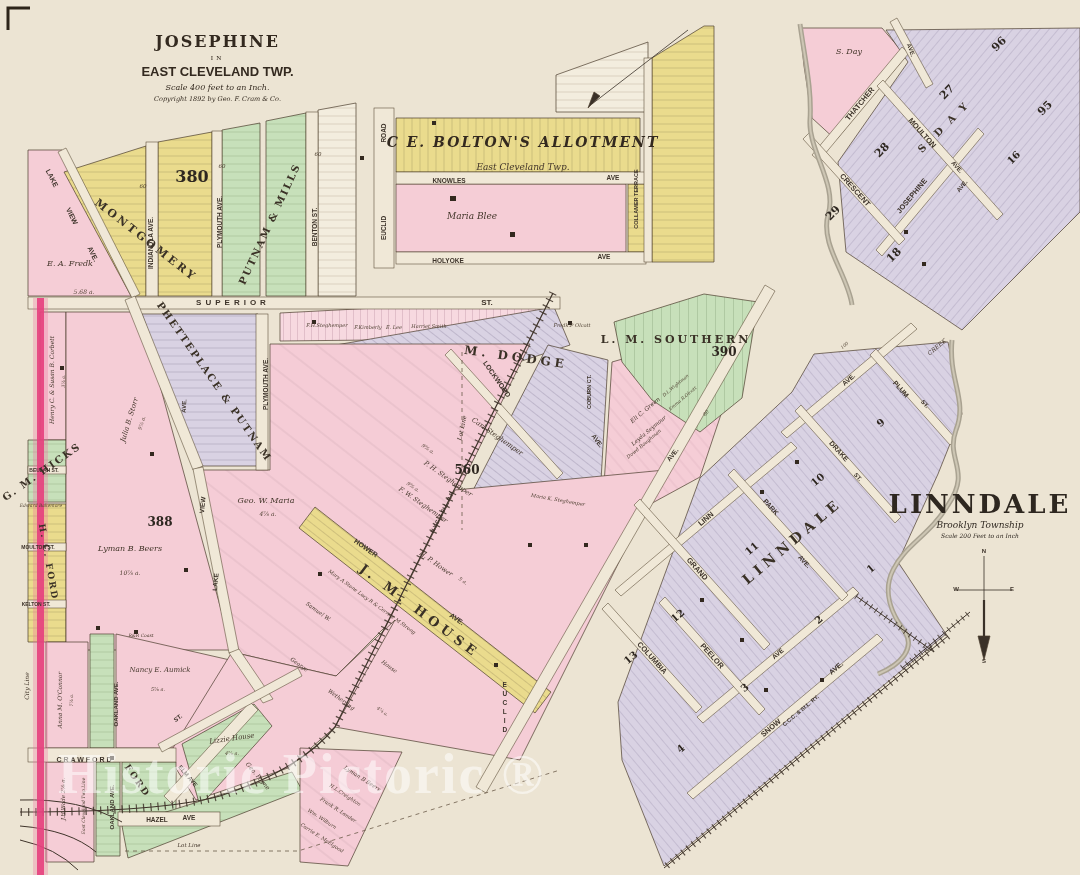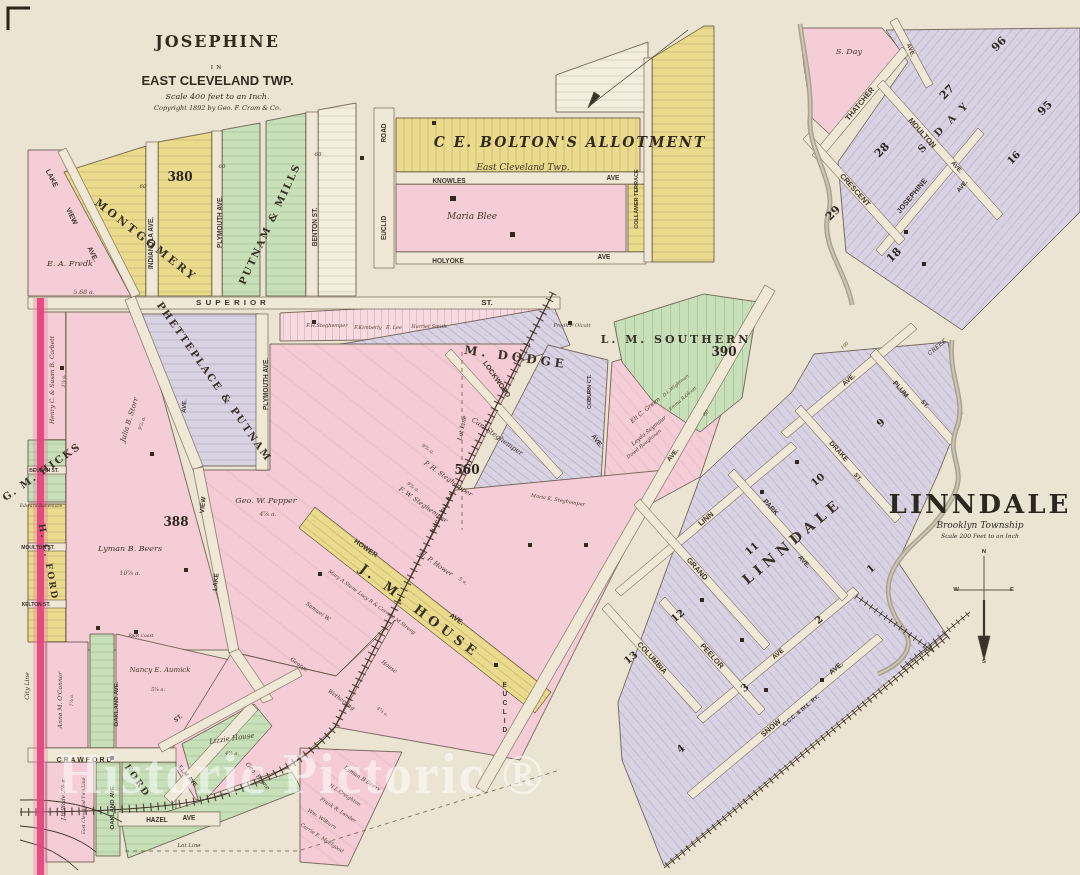--- a/index.html
+++ b/index.html
@@ -13,21 +13,21 @@
   .st{font-family:"Liberation Sans",sans-serif;font-weight:700;color:#3d332a;}
   .al{font-family:"DejaVu Serif",serif;font-weight:700;color:#3a3126;}
   .alit{font-family:"DejaVu Serif",serif;font-weight:700;font-style:italic;color:#33291f;}
   .ow{font-family:"DejaVu Serif",serif;font-style:italic;color:#43362a;}
   .nm{font-family:"DejaVu Serif",serif;font-weight:700;color:#2e2720;}
   .ti{font-family:"DejaVu Serif",serif;font-style:italic;color:#4c3e2f;}
   .vs{font-family:"Liberation Sans",sans-serif;font-weight:700;color:#3d332a;
       writing-mode:vertical-rl;text-orientation:upright;letter-spacing:2px;}
   #title-block{position:absolute;left:110px;top:32px;width:215px;text-align:center;color:#33291f;}
   #title-block .t1{font-family:"DejaVu Serif",serif;font-weight:700;font-size:16px;letter-spacing:2px;}
-  #title-block .t2{font-family:Liberation Serif, serif;font-size:7px;letter-spacing:3px;margin-top:12px;}
+  #title-block .t2{font-family:Liberation Serif, serif;font-size:7px;letter-spacing:3px;margin-top:3px;}
   #title-block .t3{font-family:"Liberation Sans",sans-serif;font-weight:700;font-size:13px;margin-top:2px;}
   #title-block .t4{font-family:"DejaVu Serif",serif;font-style:italic;font-size:8px;margin-top:4px;}
   #title-block .t5{font-family:"DejaVu Serif",serif;font-style:italic;font-size:6.5px;margin-top:3px;}
   #linndale-title{position:absolute;left:874px;top:489px;width:212px;text-align:center;color:#2e2720;}
   #linndale-title .t1{font-family:"DejaVu Serif",serif;font-weight:700;font-size:26px;letter-spacing:3px;}
   #linndale-title .t2{font-family:"DejaVu Serif",serif;font-style:italic;font-size:9px;margin-top:1px;}
   #linndale-title .t3{font-family:"DejaVu Serif",serif;font-style:italic;font-size:6px;margin-top:2px;}
   #watermark{position:absolute;left:58px;top:742px;width:980px;
      font-family:Liberation Serif, serif;font-weight:700;font-size:56px;letter-spacing:2px;
      color:rgba(255,255,255,0.52);z-index:60;pointer-events:none;}
@@ -255,33 +255,33 @@
   </g>
 </svg>
 
 <div id="label-layer">
       <span class="lbl st" style="left: 52px; top: 178px; font-size: 7px; transform: translate(-50%, -50%) rotate(63deg);">LAKE</span>
       <span class="lbl st" style="left: 72px; top: 216px; font-size: 7px; transform: translate(-50%, -50%) rotate(63deg);">VIEW</span>
       <span class="lbl st" style="left: 93px; top: 254px; font-size: 7px; transform: translate(-50%, -50%) rotate(63deg);">AVE.</span>
       <span class="lbl ow" style="left: 70px; top: 264px; font-size: 8px; transform: translate(-50%, -50%) rotate(0deg);">E. A. Fredk</span>
       <span class="lbl ti" style="left: 84px; top: 292px; font-size: 6px; transform: translate(-50%, -50%) rotate(0deg);">5.68 a.</span>
       <span class="lbl al" style="left: 146px; top: 240px; font-size: 11px; letter-spacing: 3px; transform: translate(-50%, -50%) rotate(38deg);">MONTGOMERY</span>
-      <span class="lbl nm" style="left: 180px; top: 177px; font-size: 12px; transform: translate(-50%, -50%) rotate(0deg);">380</span>
+      <span class="lbl nm" style="left: 192px; top: 177px; font-size: 16px; transform: translate(-50%, -50%) rotate(0deg);">380</span>
       <span class="lbl st" style="left: 151px; top: 243px; font-size: 6.5px; transform: translate(-50%, -50%) rotate(-90deg);">INDIANOLA AVE.</span>
       <span class="lbl ti" style="left: 143px; top: 187px; font-size: 5.5px; transform: translate(-50%, -50%) rotate(0deg);">60</span>
       <span class="lbl ti" style="left: 222px; top: 167px; font-size: 5.5px; transform: translate(-50%, -50%) rotate(0deg);">60</span>
       <span class="lbl ti" style="left: 318px; top: 155px; font-size: 5.5px; transform: translate(-50%, -50%) rotate(0deg);">60</span>
       <span class="lbl st" style="left: 220px; top: 222px; font-size: 6.5px; transform: translate(-50%, -50%) rotate(-90deg);">PLYMOUTH AVE.</span>
       <span class="lbl al" style="left: 270px; top: 224px; font-size: 10px; letter-spacing: 2px; transform: translate(-50%, -50%) rotate(-65deg);">PUTNAM &amp; MILLS</span>
       <span class="lbl st" style="left: 315px; top: 227px; font-size: 6.5px; transform: translate(-50%, -50%) rotate(-90deg);">BENTON ST.</span>
       <span class="lbl st" style="left: 233px; top: 303px; font-size: 8px; letter-spacing: 4px; transform: translate(-50%, -50%) rotate(0deg);">SUPERIOR</span>
       <span class="lbl st" style="left: 487px; top: 303px; font-size: 8px; transform: translate(-50%, -50%) rotate(0deg);">ST.</span>
       <span class="lbl st" style="left: 384px; top: 133px; font-size: 6.5px; transform: translate(-50%, -50%) rotate(-90deg);">ROAD</span>
       <span class="lbl st" style="left: 384px; top: 228px; font-size: 6.5px; transform: translate(-50%, -50%) rotate(-90deg);">EUCLID</span>
-      <span class="lbl alit" style="left: 523px; top: 142px; font-size: 14px; letter-spacing: 2px; transform: translate(-50%, -50%) rotate(0deg); margin-left: 47px;">C E. BOLTON'S ALLOTMENT</span>
+      <span class="lbl alit" style="left: 523px; top: 142px; font-size: 14px; letter-spacing: 2px; transform: translate(-50%, -50%) rotate(0deg);">C E. BOLTON'S ALLOTMENT</span>
       <span class="lbl ow" style="left: 523px; top: 167px; font-size: 9px; transform: translate(-50%, -50%) rotate(0deg);">East Cleveland Twp.</span>
       <span class="lbl st" style="left: 449px; top: 181px; font-size: 6.5px; transform: translate(-50%, -50%) rotate(0deg);">KNOWLES</span>
       <span class="lbl st" style="left: 613px; top: 178px; font-size: 6.5px; transform: translate(-50%, -50%) rotate(0deg);">AVE</span>
       <span class="lbl ow" style="left: 472px; top: 216px; font-size: 9px; transform: translate(-50%, -50%) rotate(0deg);">Maria Blee</span>
       <span class="lbl st" style="left: 448px; top: 261px; font-size: 6.5px; transform: translate(-50%, -50%) rotate(0deg);">HOLYOKE</span>
       <span class="lbl st" style="left: 604px; top: 257px; font-size: 6.5px; transform: translate(-50%, -50%) rotate(0deg);">AVE</span>
       <span class="lbl st" style="left: 637px; top: 199px; font-size: 5.5px; transform: translate(-50%, -50%) rotate(-90deg);">COLLAMER TERRACE</span>
       <span class="lbl ow" style="left: 849px; top: 52px; font-size: 8px; transform: translate(-50%, -50%) rotate(0deg);">S. Day</span>
       <span class="lbl st" style="left: 911px; top: 50px; font-size: 6px; transform: translate(-50%, -50%) rotate(70deg);">AVE.</span>
       <span class="lbl nm" style="left: 999px; top: 44px; font-size: 11px; transform: translate(-50%, -50%) rotate(-45deg);">96</span>
@@ -366,24 +366,24 @@
       <span class="lbl ow" style="left: 52px; top: 380px; font-size: 6px; transform: translate(-50%, -50%) rotate(-90deg);">Henry C. &amp; Susan B. Corbett</span>
       <span class="lbl ti" style="left: 64px; top: 381px; font-size: 4.5px; transform: translate(-50%, -50%) rotate(-90deg);">3⅞ a.</span>
       <span class="lbl al" style="left: 42px; top: 472px; font-size: 10px; letter-spacing: 2px; transform: translate(-50%, -50%) rotate(-35deg);">G. M. HICKS</span>
       <span class="lbl st" style="left: 44px; top: 470px; font-size: 5px; transform: translate(-50%, -50%) rotate(0deg);">BEULAH ST.</span>
       <span class="lbl ti" style="left: 41px; top: 506px; font-size: 4.5px; transform: translate(-50%, -50%) rotate(0deg);">Edward Bakemore</span>
       <span class="lbl st" style="left: 38px; top: 547px; font-size: 5px; transform: translate(-50%, -50%) rotate(0deg);">MOULTON ST.</span>
       <span class="lbl al" style="left: 48px; top: 562px; font-size: 9px; letter-spacing: 2px; transform: translate(-50%, -50%) rotate(80deg);">H. C. FORD</span>
       <span class="lbl st" style="left: 36px; top: 604px; font-size: 5px; transform: translate(-50%, -50%) rotate(0deg);">KELTON ST.</span>
       <span class="lbl ow" style="left: 130px; top: 420px; font-size: 7px; transform: translate(-50%, -50%) rotate(-73deg);">Julia B. Storr</span>
       <span class="lbl ti" style="left: 142px; top: 423px; font-size: 5px; transform: translate(-50%, -50%) rotate(-73deg);">9⅞ a.</span>
-      <span class="lbl nm" style="left: 176px; top: 522px; font-size: 12px; transform: translate(-50%, -50%) rotate(0deg);">388</span>
+      <span class="lbl nm" style="left: 160px; top: 522px; font-size: 12px; transform: translate(-50%, -50%) rotate(0deg);">388</span>
       <span class="lbl ow" style="left: 130px; top: 549px; font-size: 8px; transform: translate(-50%, -50%) rotate(0deg);">Lyman B. Beers</span>
       <span class="lbl ti" style="left: 130px; top: 573px; font-size: 6px; transform: translate(-50%, -50%) rotate(0deg);">10⅞ a.</span>
-      <span class="lbl ow" style="left: 266px; top: 501px; font-size: 8px; transform: translate(-50%, -50%) rotate(0deg);">Geo. W. Pepper</span>
+      <span class="lbl ow" style="left: 266px; top: 501px; font-size: 8px; transform: translate(-50%, -50%) rotate(0deg);">Geo. W. Maria</span>
       <span class="lbl ti" style="left: 268px; top: 514px; font-size: 6px; transform: translate(-50%, -50%) rotate(0deg);">4⅞ a.</span>
       <span class="lbl al" style="left: 214px; top: 382px; font-size: 10px; letter-spacing: 2px; transform: translate(-50%, -50%) rotate(55deg);">PHETTEPLACE &amp; PUTNAM</span>
       <span class="lbl st" style="left: 266px; top: 384px; font-size: 6.5px; transform: translate(-50%, -50%) rotate(-90deg);">PLYMOUTH AVE.</span>
       <span class="lbl st" style="left: 184px; top: 406px; font-size: 6px; transform: translate(-50%, -50%) rotate(-85deg);">AVE.</span>
       <span class="lbl st" style="left: 203px; top: 505px; font-size: 6.5px; transform: translate(-50%, -50%) rotate(-85deg);">VIEW</span>
       <span class="lbl st" style="left: 216px; top: 582px; font-size: 6.5px; transform: translate(-50%, -50%) rotate(-85deg);">LAKE</span>
       <span class="lbl ow" style="left: 462px; top: 428px; font-size: 6px; transform: translate(-50%, -50%) rotate(-78deg);">Lot Line</span>
       <span class="lbl ow" style="left: 27px; top: 686px; font-size: 6px; transform: translate(-50%, -50%) rotate(-90deg);">City Line</span>
       <span class="lbl st" style="left: 85px; top: 759px; font-size: 7px; letter-spacing: 2px; transform: translate(-50%, -50%) rotate(0deg);">CRAWFORD</span>
       <span class="lbl ow" style="left: 60px; top: 700px; font-size: 6px; transform: translate(-50%, -50%) rotate(-90deg);">Anna M. O'Connor</span>

